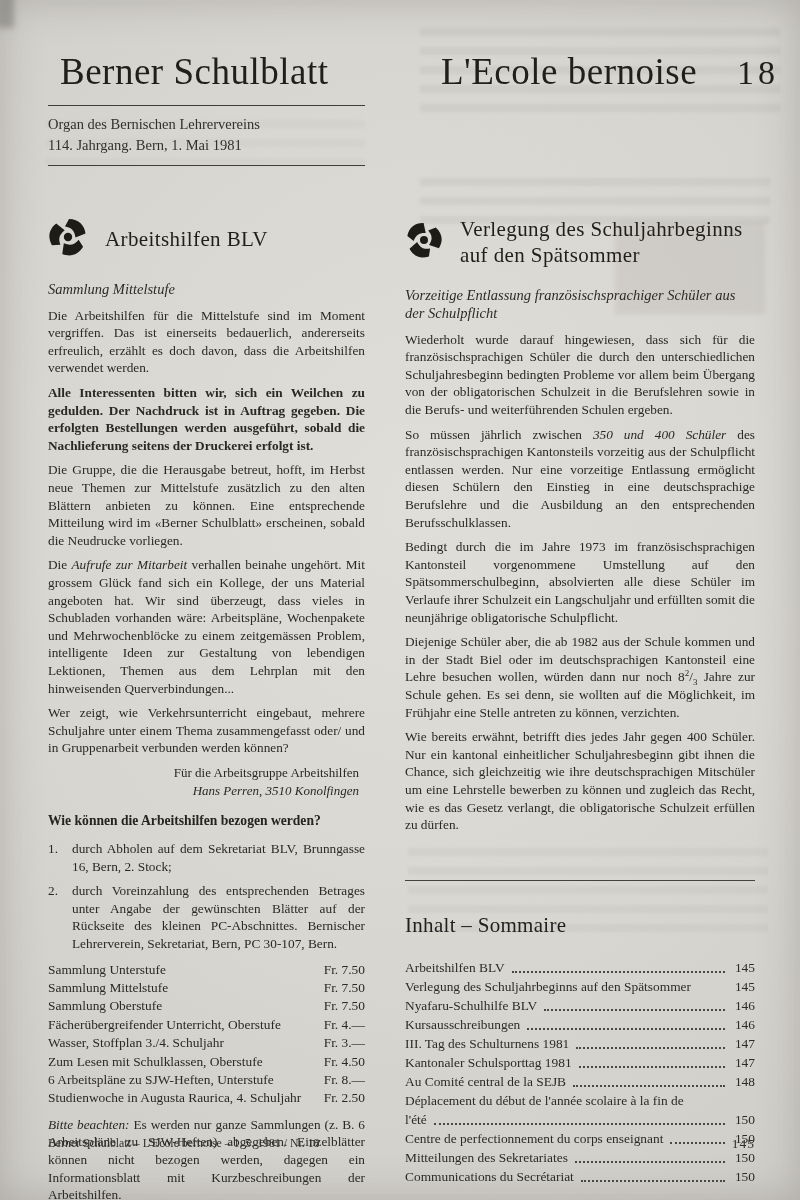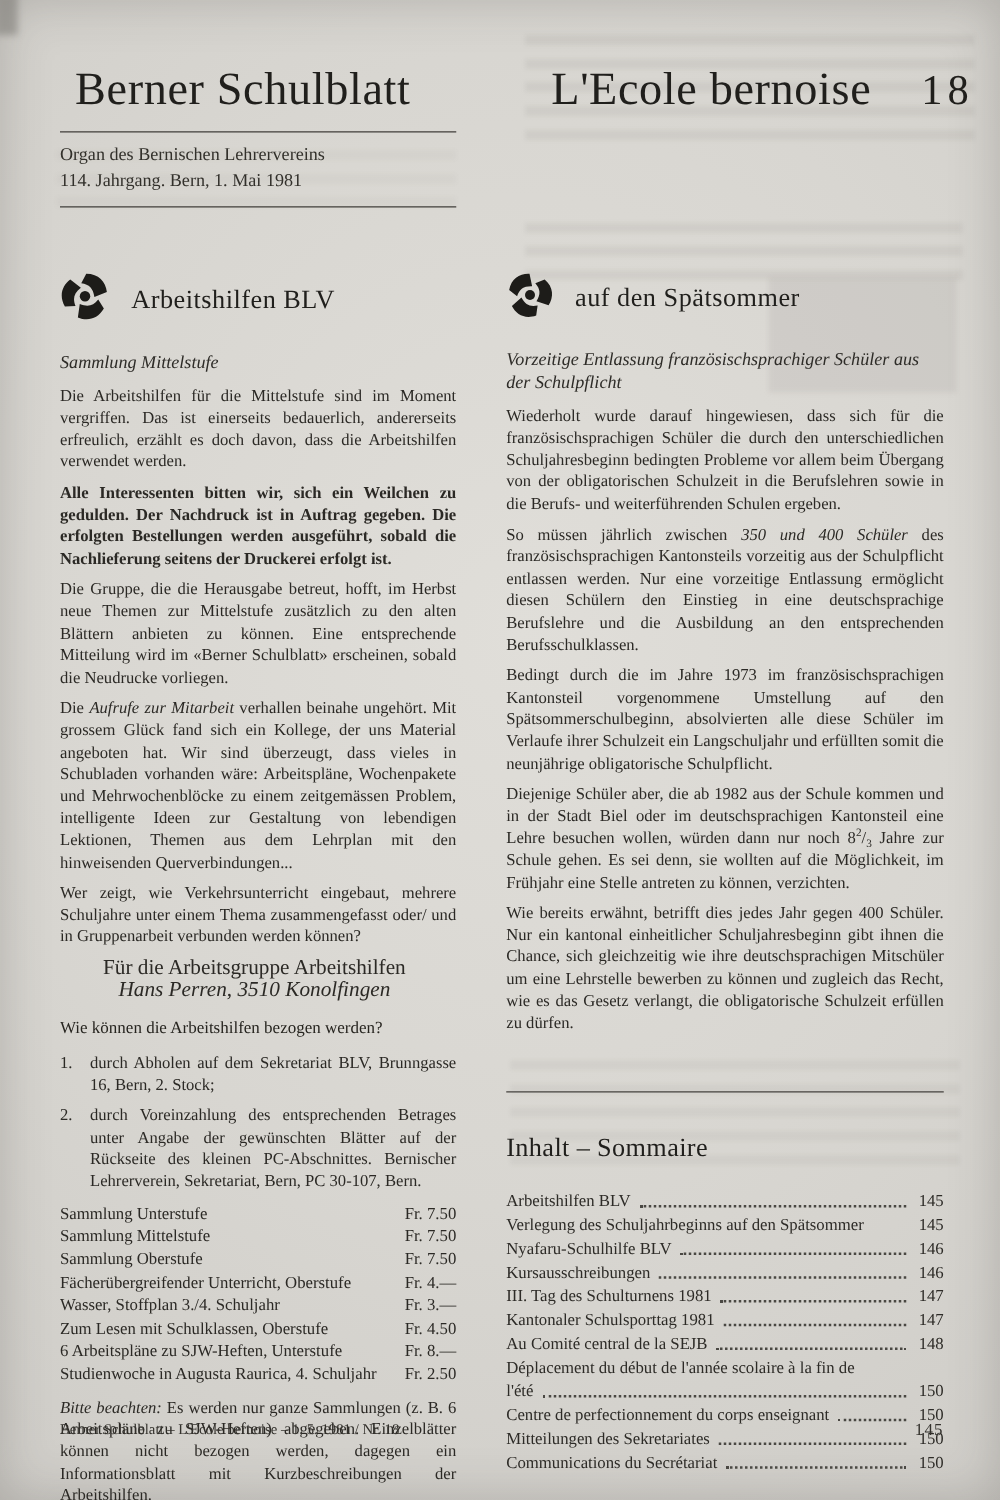--- a/index.html
+++ b/index.html
@@ -43,23 +43,23 @@
   .col-right{width:350px;flex:none;}
   
   .art-head{display:flex;align-items:center;margin-bottom:18px;}
   .logo{flex:none;margin-right:17px;}
   h2.art-title{font-size:21px;font-weight:normal;letter-spacing:.4px;color:#201f1c;margin:0;line-height:26px;}
   h3.art-sub{font-size:14.5px;font-weight:normal;font-style:italic;color:#2e2c28;margin:0 0 9px;line-height:18px;}
   
   p.body{font-size:13.3px;line-height:17.6px;text-align:justify;margin:0 0 7px;}
   p.body.bold{font-weight:bold;}
   .it{font-style:italic;}
-  .signature{text-align:center;padding-right:6px;margin:6px 0 12px;font-size:17px;line-height:18px;}
+  .signature{text-align:right;padding-right:6px;margin:6px 0 12px;font-size:13px;line-height:18px;}
   .signature .sig2{font-style:italic;}
-  h4.question{font-size:13.6px;font-weight:normal;margin:10px 0 10px;line-height:18px;color:#26241f;}
+  h4.question{font-size:13.6px;font-weight:bold;margin:10px 0 10px;line-height:18px;color:#26241f;}
   
   .olist{margin:0 0 8px;}
   .oli{display:flex;margin-bottom:7px;}
   .oli .num{flex:none;width:24px;font-size:13.3px;line-height:17.6px;}
   .oli .litext{flex:1;font-size:13.3px;line-height:17.6px;text-align:justify;}
   
   .prices{margin:4px 0 8px;}
   .price-row{display:flex;justify-content:space-between;font-size:13.4px;line-height:18.4px;}
   .price-item{flex:1;}
   .price-val{flex:none;text-align:right;}
@@ -199,20 +199,21 @@
             <svg width="38" height="40" viewBox="0 0 40 40" aria-hidden="true">
               <g fill="#1d1c19">
                 <path d="M21 2 C31 2 36.5 8.5 37.5 16.5 L27.5 20.5 C26.5 13.5 23.5 10.5 17 9.5 Z" transform="rotate(40 20 20)"></path>
                 <path d="M21 2 C31 2 36.5 8.5 37.5 16.5 L27.5 20.5 C26.5 13.5 23.5 10.5 17 9.5 Z" transform="rotate(160 20 20)"></path>
                 <path d="M21 2 C31 2 36.5 8.5 37.5 16.5 L27.5 20.5 C26.5 13.5 23.5 10.5 17 9.5 Z" transform="rotate(280 20 20)"></path>
                 <circle cx="20" cy="20" r="4.2"></circle>
               </g>
             </svg>
           </span>
           <h2 class="art-title">
+            <span style="display:block">Verlegung des Schuljahrbeginns</span>
             <span style="display:block">auf den Spätsommer</span>
           </h2>
         </div>
 
         <h3 class="art-sub">Vorzeitige Entlassung französischsprachiger Schüler aus der Schulpflicht</h3>
 
         <p class="body">Wiederholt wurde darauf hingewiesen, dass sich für die französischsprachigen Schüler die durch den unterschiedlichen Schuljahresbeginn bedingten Probleme vor allem beim Übergang von der obligatorischen Schulzeit in die Berufslehren sowie in die Berufs- und weiterführenden Schulen ergeben.</p>
         <p class="body"><span>So müssen jährlich zwischen </span><span class="it">350 und 400 Schüler</span><span> des französischsprachigen Kantonsteils vorzeitig aus der Schulpflicht entlassen werden. Nur eine vorzeitige Entlassung ermöglicht diesen Schülern den Einstieg in eine deutschsprachige Berufslehre und die Ausbildung an den entsprechenden Berufsschulklassen.</span></p>
         <p class="body">Bedingt durch die im Jahre 1973 im französischsprachigen Kantonsteil vorgenommene Umstellung auf den Spätsommerschulbeginn, absolvierten alle diese Schüler im Verlaufe ihrer Schulzeit ein Langschuljahr und erfüllten somit die neunjährige obligatorische Schulpflicht.</p>
         <p class="body frac"><span>Diejenige Schüler aber, die ab 1982 aus der Schule kommen und in der Stadt Biel oder im deutschsprachigen Kantonsteil eine Lehre besuchen wollen, würden dann nur noch 8</span><sup>2</sup><span>/</span><sub>3</sub><span> Jahre zur Schule gehen. Es sei denn, sie wollten auf die Möglichkeit, im Frühjahr eine Stelle antreten zu können, verzichten.</span></p>

